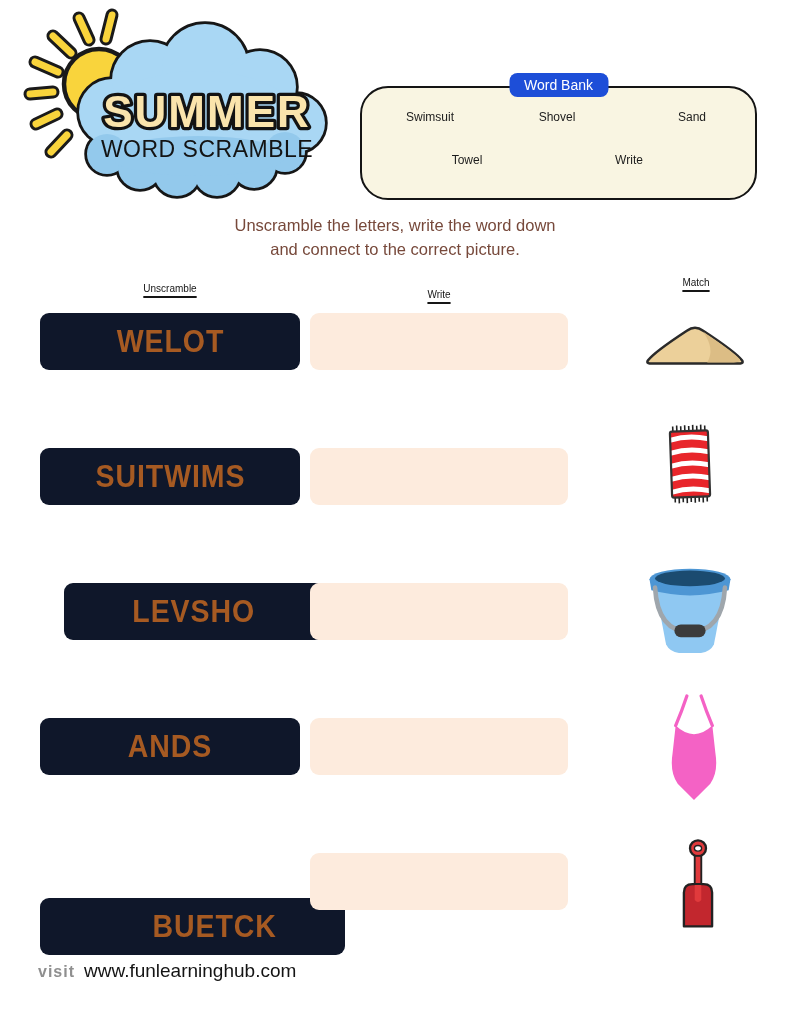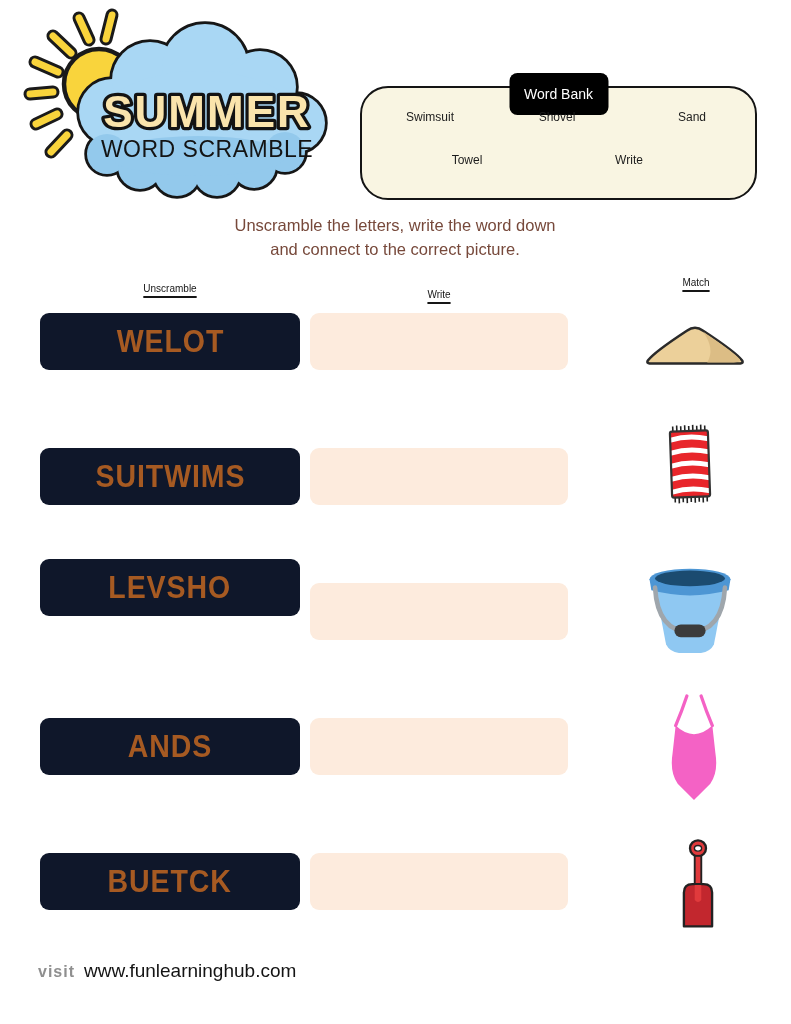--- a/index.html
+++ b/index.html
@@ -7,21 +7,21 @@
 
   
   .logo{position:absolute;left:22px;top:4px;width:325px;height:202px;}
   .name-row{position:absolute;left:455px;top:20px;display:flex;align-items:flex-end;}
   .name-label{font-size:17px;color:#2b2b2b;letter-spacing:.5px;}
   .name-line{width:250px;border-bottom:2px solid #555;margin-left:8px;height:18px;}
 
   .word-bank{position:absolute;left:360px;top:86px;width:393px;height:110px;
     background:#f9f5e2;border:2.5px solid #141414;border-radius:28px;}
   .word-bank-pill{position:absolute;left:50%;top:-15px;transform:translateX(-50%);
-    background:#000000;color:#fff;font-size:14px;padding:13px 15px;border-radius:8px;white-space:nowrap;}
+    background:#1d4ed8;color:#fff;font-size:14px;padding:4px 15px;border-radius:8px;white-space:nowrap;}
   .wb-word{position:absolute;transform:translateX(-50%);font-size:12px;color:#1c1c1c;white-space:nowrap;}
 
   .instructions{position:absolute;left:95px;top:214px;width:600px;text-align:center;
     font-size:16.5px;line-height:1.45;color:#77493b;}
 
   
   .col-header{position:absolute;font-size:10px;color:#161616;text-align:center;
     text-decoration:underline;text-underline-offset:4px;text-decoration-thickness:1.5px;}
   .hdr-unscramble{left:40px;width:260px;top:283px;}
   .hdr-write{left:310px;width:258px;top:289px;}
@@ -172,21 +172,21 @@
         <path d="M6,18 Q25,13 44,18 L44,26 Q25,21 6,26 Z"></path>
         <path d="M6,31 Q25,26 44,31 L44,39 Q25,34 6,39 Z"></path>
         <path d="M6,44 Q25,39 44,44 L44,52 Q25,47 6,52 Z"></path>
         <path d="M6,57 Q25,52 44,57 L44,65 Q25,60 6,65 Z"></path>
         <path d="M6,70 Q25,65 44,70 L44,75 L6,75 Z"></path>
       </g>
       <rect x="6" y="7" width="38" height="66" rx="2" fill="none" stroke="#333" stroke-width="2.2"></rect>
     </g>
   </svg>
 
-  <div class="scramble-box" style="top:559px;">
+  <div class="scramble-box" style="top:583px;margin-left:24px;">
     <span class="scramble-word">LEVSHO</span>
   </div>
   <div class="write-box" style="top:583px;"></div>
   <svg class="match-img" style="left:644px;top:564px;" width="92" height="95" viewBox="0 0 100 100">
     <path d="M11,18 L89,18 L76,86 Q72,94 62,95 L38,95 Q28,94 24,86 Z" fill="#8fc8f2"></path>
     <path d="M6,15 L8,27 Q50,38 92,27 L94,15 Q50,28 6,15 Z" fill="#4d96d4"></path>
     <ellipse cx="50" cy="15" rx="44" ry="11.5" fill="#4d96d4"></ellipse>
     <ellipse cx="50" cy="14" rx="38" ry="8.5" fill="#1b4b70"></ellipse>
     <path d="M12,24 C14,58 28,72 50,72 C72,72 86,58 88,24" fill="none" stroke="#9fa6ac" stroke-width="5" stroke-linecap="round"></path>
     <rect x="33" y="64" width="34" height="14" rx="7" fill="#3b3b3b"></rect>
@@ -197,21 +197,21 @@
   </div>
   <div class="write-box" style="top:718px;"></div>
   <svg class="match-img" style="left:662px;top:694px;" width="64" height="108" viewBox="0 0 62 106">
     <g fill="none" stroke="#f462c5" stroke-width="3.2" stroke-linecap="round">
       <path d="M24,2 Q19,17 13,31"></path>
       <path d="M38,2 Q43,17 49,31"></path>
     </g>
     <path d="M13,31 Q31,48 49,31 L52,58 Q55,77 47,88 L31,104 L15,88 Q7,77 10,58 Z" fill="#f462c5"></path>
   </svg>
 
-  <div class="scramble-box" style="top:853px;">
+  <div class="scramble-box" style="top:898px;padding-left:45px;">
     <span class="scramble-word">BUETCK</span>
   </div>
   <div class="write-box" style="top:853px;"></div>
   <svg class="match-img" style="left:676px;top:838px;" width="44" height="94" viewBox="0 0 44 100">
     <circle cx="22" cy="11" r="8.5" fill="#e03a3c" stroke="#222" stroke-width="2.5"></circle>
     <ellipse cx="22" cy="11" rx="3.8" ry="3" fill="#ffffff" stroke="#222" stroke-width="1.5"></ellipse>
     <rect x="18.5" y="19" width="7" height="32" fill="#e03a3c" stroke="#222" stroke-width="2"></rect>
     <path d="M7,58 Q7,49 16,49 L28,49 Q37,49 37,58 L37,94 L7,94 Z" fill="#c2272e" stroke="#222" stroke-width="2.5" stroke-linejoin="round"></path>
     <path d="M18.5,50 L25.5,50 L25.5,66 Q22,70 18.5,66 Z" fill="#e03a3c"></path>
   </svg>

